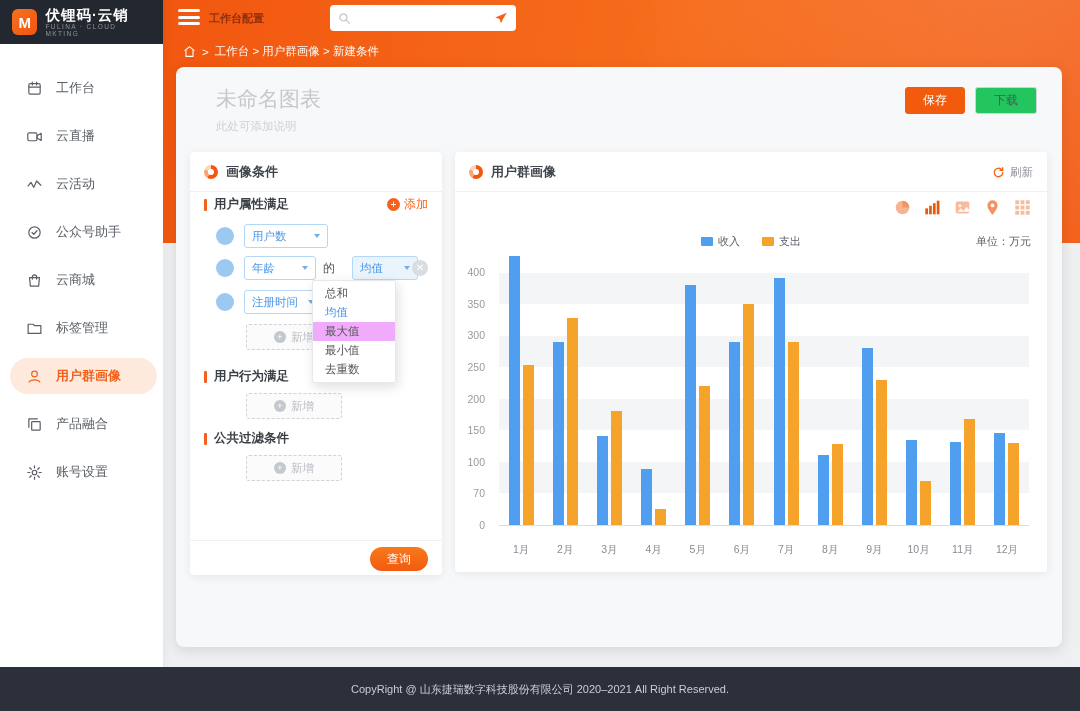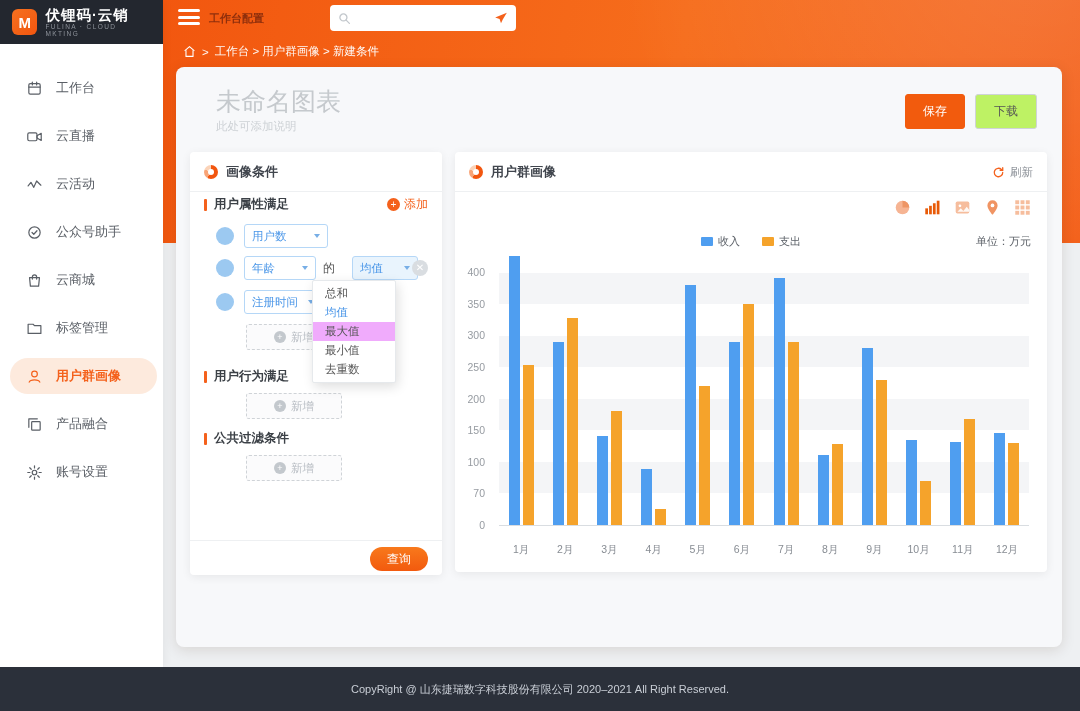--- a/index.html
+++ b/index.html
@@ -45,26 +45,26 @@
     color:#5a5f66; font-size:13px; cursor:pointer; }
   .side-item svg { width:17px; height:17px; flex:0 0 17px; }
   .side-item.active { height:36px; margin:6px 6px 6px 10px; padding-left:16px;
     background:#fdeadd; border-radius:18px; color:#f4611c; font-weight:bold; }
   
   .footer { position:absolute; left:0; bottom:0; width:1080px; height:44px; background:#2b303a; z-index:5;
     display:flex; align-items:center; justify-content:center; color:#c9ced6; font-size:11px; }
   
   .main-card { position:absolute; left:176px; top:67px; width:886px; height:580px; z-index:2;
     background:#f7f8fa; border-radius:8px; box-shadow:0 3px 14px rgba(60,30,5,.13); }
-  .chart-name-ph { position:absolute; left:40px; top:18px; font-size:25px; color:#c5c9cd; }
+  .chart-name-ph { position:absolute; left:40px; top:18px; font-size:21px; color:#c5c9cd; }
   .chart-desc-ph { position:absolute; left:40px; top:52px; font-size:11.5px; color:#cdd1d5; }
-  .btn { position:absolute; top:27px; height:35px; font-size:12px; border-radius:3px; cursor:pointer;
+  .btn { position:absolute; top:20px; height:27px; font-size:12px; border-radius:3px; cursor:pointer;
     display:flex; align-items:center; justify-content:center; }
   .btn-save { right:97px; width:60px; background:#f25b0d; color:#fff; border:1px solid #f25b0d; }
-  .btn-download { right:25px; width:62px; background:#bef264; color:#555; border:1px solid #cfd3d7; }
+  .btn-download { right:25px; width:62px; background:#22c55e; color:#555; border:1px solid #cfd3d7; }
   
   .panel { position:absolute; background:#fff; border-radius:4px; box-shadow:0 2px 10px rgba(0,0,0,.07); }
   .panel-left { left:14px; top:85px; width:252px; height:423px; }
   .panel-right { left:279px; top:85px; width:592px; height:420px; }
   .p-header { height:40px; display:flex; align-items:center; gap:8px; padding:0 14px;
     border-bottom:1px solid #eef0f2; font-size:13px; font-weight:bold; color:#40454d; }
   .donut { width:14px; height:14px; border-radius:50%; position:relative; flex:0 0 14px;
     background:conic-gradient(#f2560f 0 210deg, #f8a477 210deg 290deg, #fbd3b8 290deg 360deg); }
   .donut::after { content:''; position:absolute; inset:4px; border-radius:50%; background:#fff; }
   

